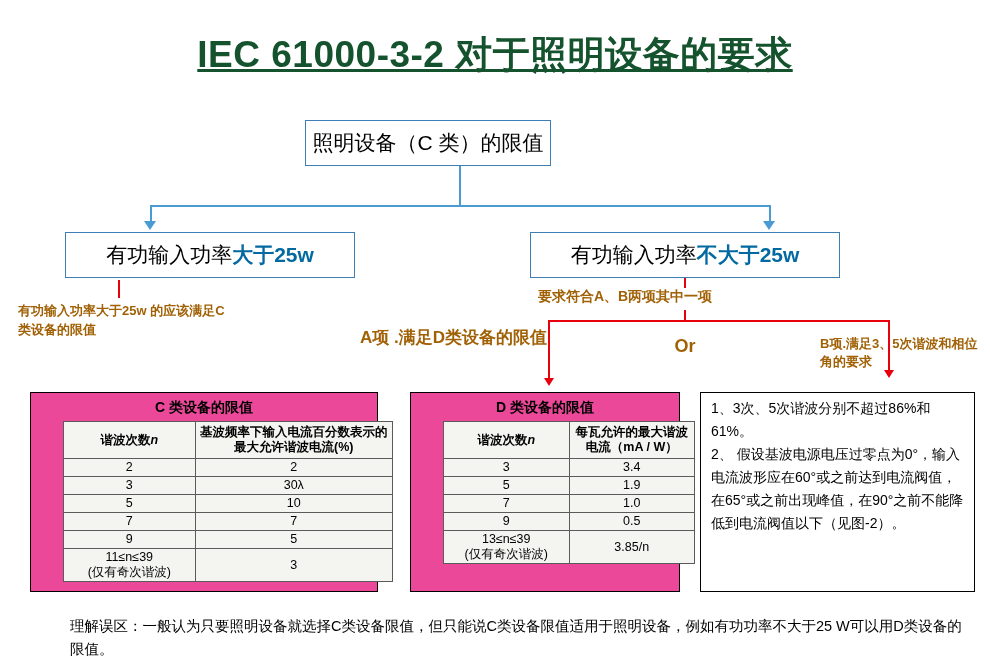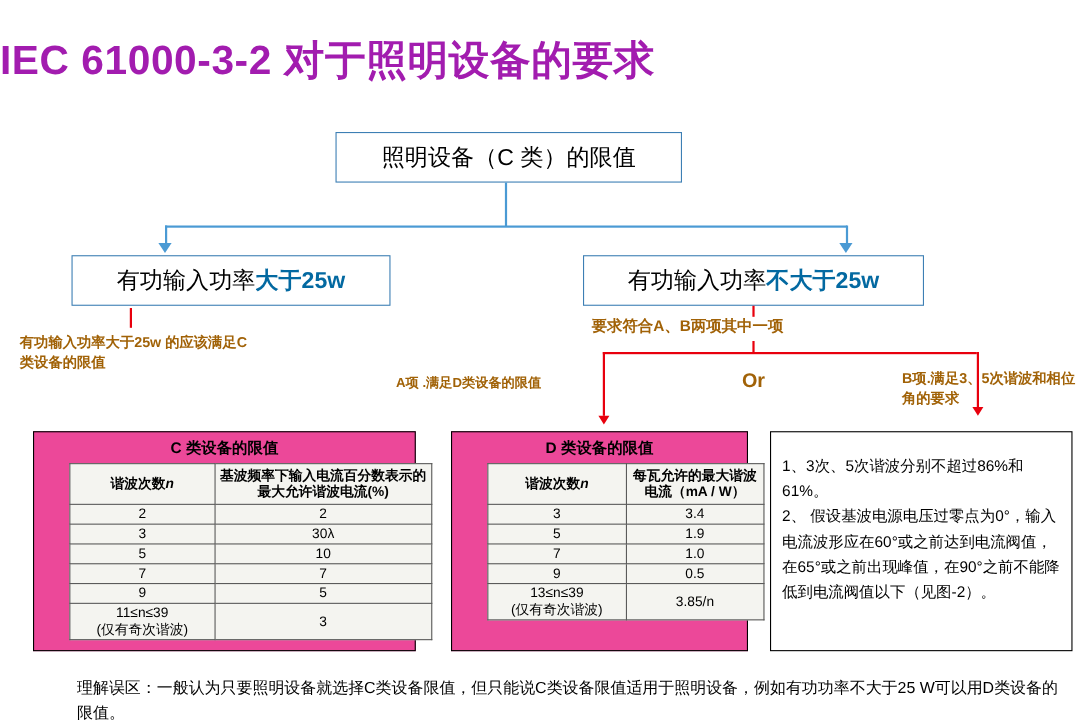--- a/index.html
+++ b/index.html
@@ -13,39 +13,41 @@
     position: relative;
     font-family: "Liberation Sans", sans-serif;
     color: #000;
     overflow: hidden;
   }
   .abs { position: absolute; }
 
   
   #title {
     left: 0; top: 30px; width: 990px;
+    text-align: center;
     font-size: 37px;
     font-weight: bold;
     letter-spacing: 0.5px;
-    color: #a21caf;
+    color: #14532d;
+    text-decoration: underline;
   }
 
   
   .box {
     border: 1px solid #3d7fb4;
     background: #ffffff;
     box-sizing: border-box;
     display: flex;
     align-items: center;
     justify-content: center;
     font-size: 21px;
     color: #000;
   }
   #box-top {
-    left: 305px; top: 120px; width: 315px; height: 46px;
+    left: 305px; top: 120px; width: 246px; height: 46px;
   }
   #box-left {
     left: 65px; top: 232px; width: 290px; height: 46px;
   }
   #box-right {
     left: 530px; top: 232px; width: 310px; height: 46px;
   }
   .red-bold { color: #0369a1; font-weight: bold; }
 
   
@@ -61,21 +63,21 @@
 
   
   .red-note {
     color: #a16207;
     font-weight: bold;
     font-size: 13px;
     line-height: 1.45;
   }
   #note-left { left: 18px; top: 302px; width: 210px; }
   #note-ab { left: 460px; top: 286px; width: 330px; text-align: center; font-size: 14px;}
-  #note-a { left: 360px; top: 340px; width: 230px; font-size: 12px;}
+  #note-a { left: 360px; top: 326px; width: 230px; font-size: 17px;}
   #note-or { left: 655px; top: 333px; width: 60px; text-align: center; font-size: 18px; }
   #note-b { left: 820px; top: 335px; width: 165px; font-size: 13px; line-height: 1.4;}
 
   
   .rln { background: #e8000d; }
   .rvline { width: 2px; }
   .rhline { height: 2px; }
   .arrow-down-red {
     width: 0; height: 0;
     border-left: 5px solid transparent;
@@ -122,21 +124,21 @@
   .footnote-row td {
     font-size: 12.5px;
   }
 
   
   #box-note {
     left: 700px; top: 392px; width: 275px; height: 200px;
     border: 1px solid #000;
     background: #ffffff;
     box-sizing: border-box;
-    padding: 19px 10px;
+    padding: 4px 10px;
     font-size: 14px;
     line-height: 1.65;
     color: #000;
   }
 
   
   #bottom-note {
     left: 70px; top: 615px; width: 900px;
     font-size: 14.5px;
     line-height: 1.6;

